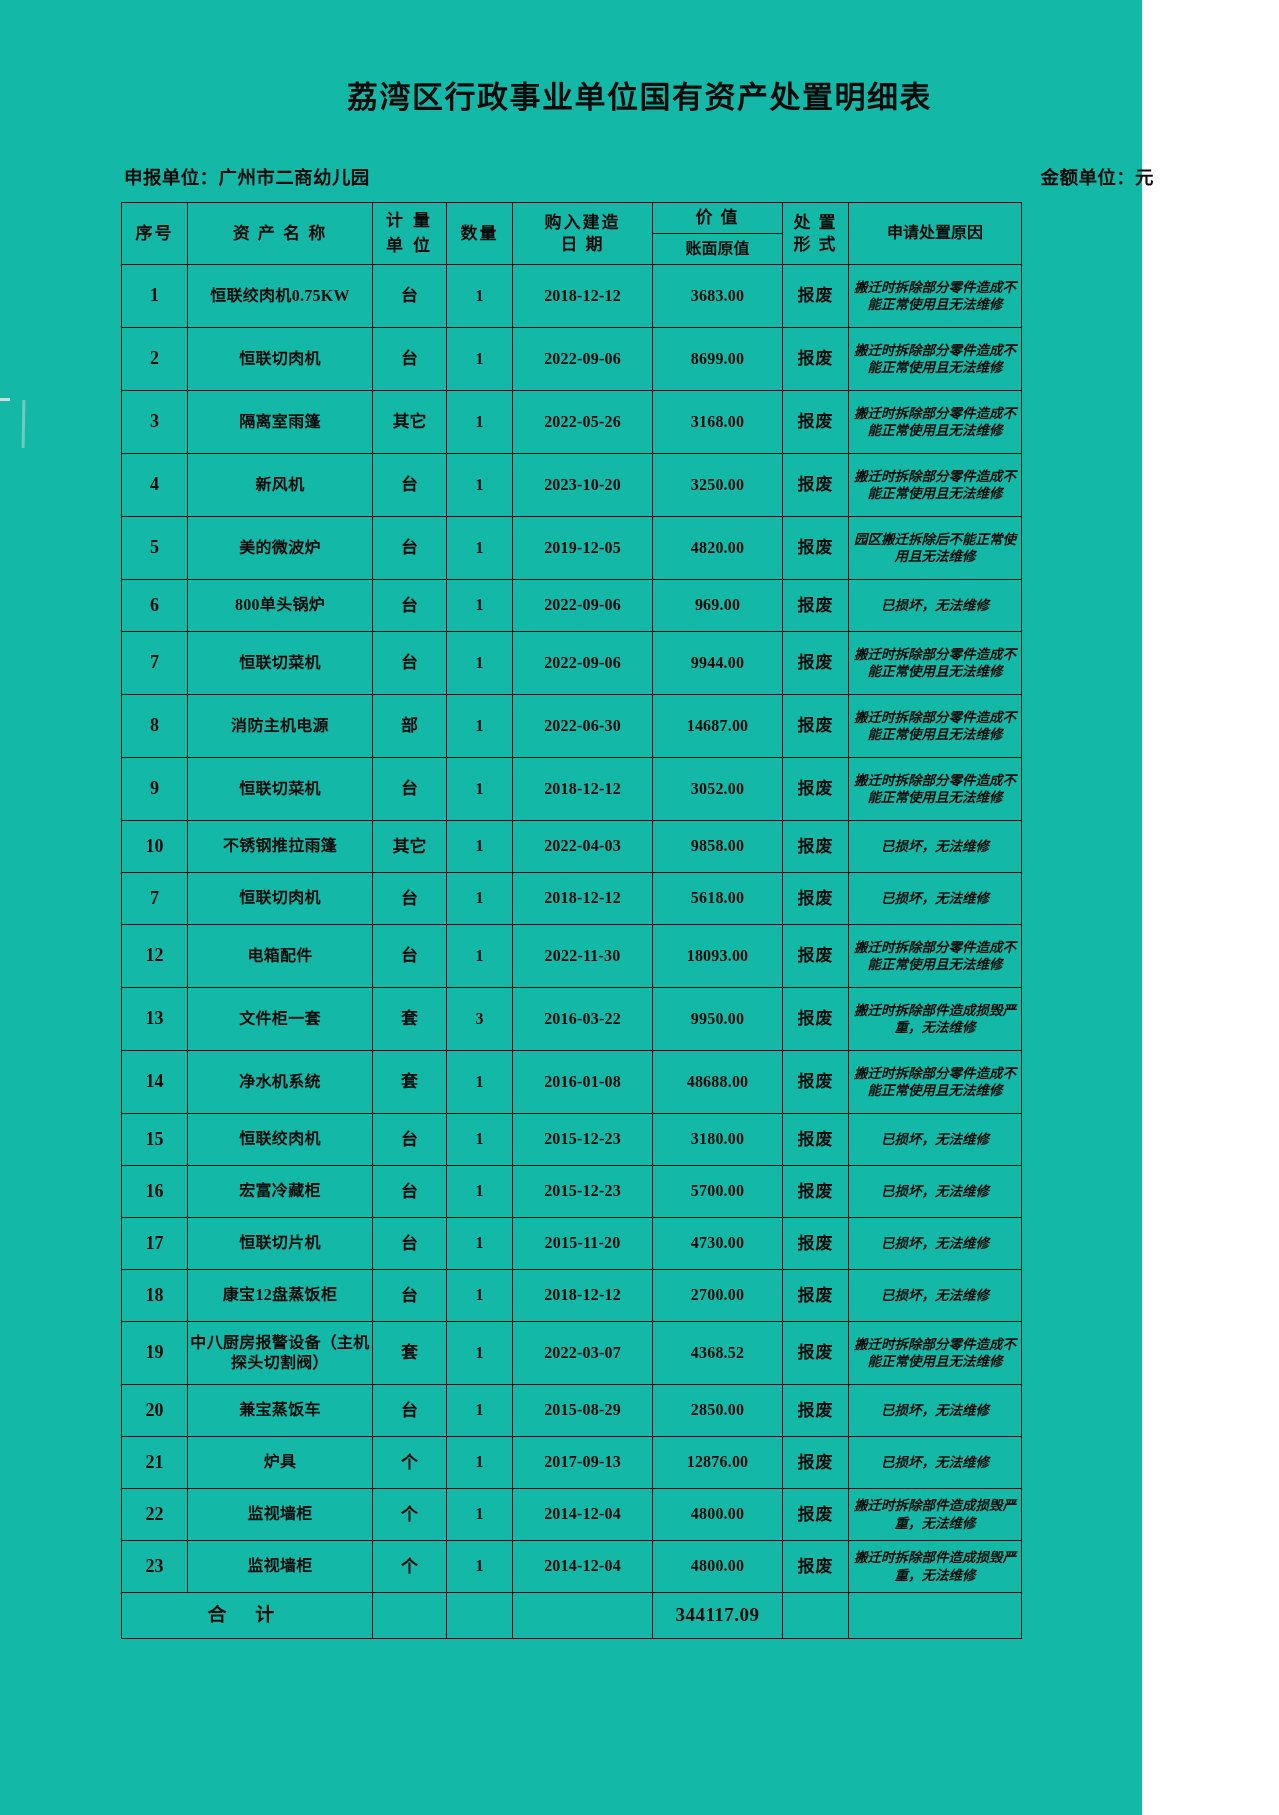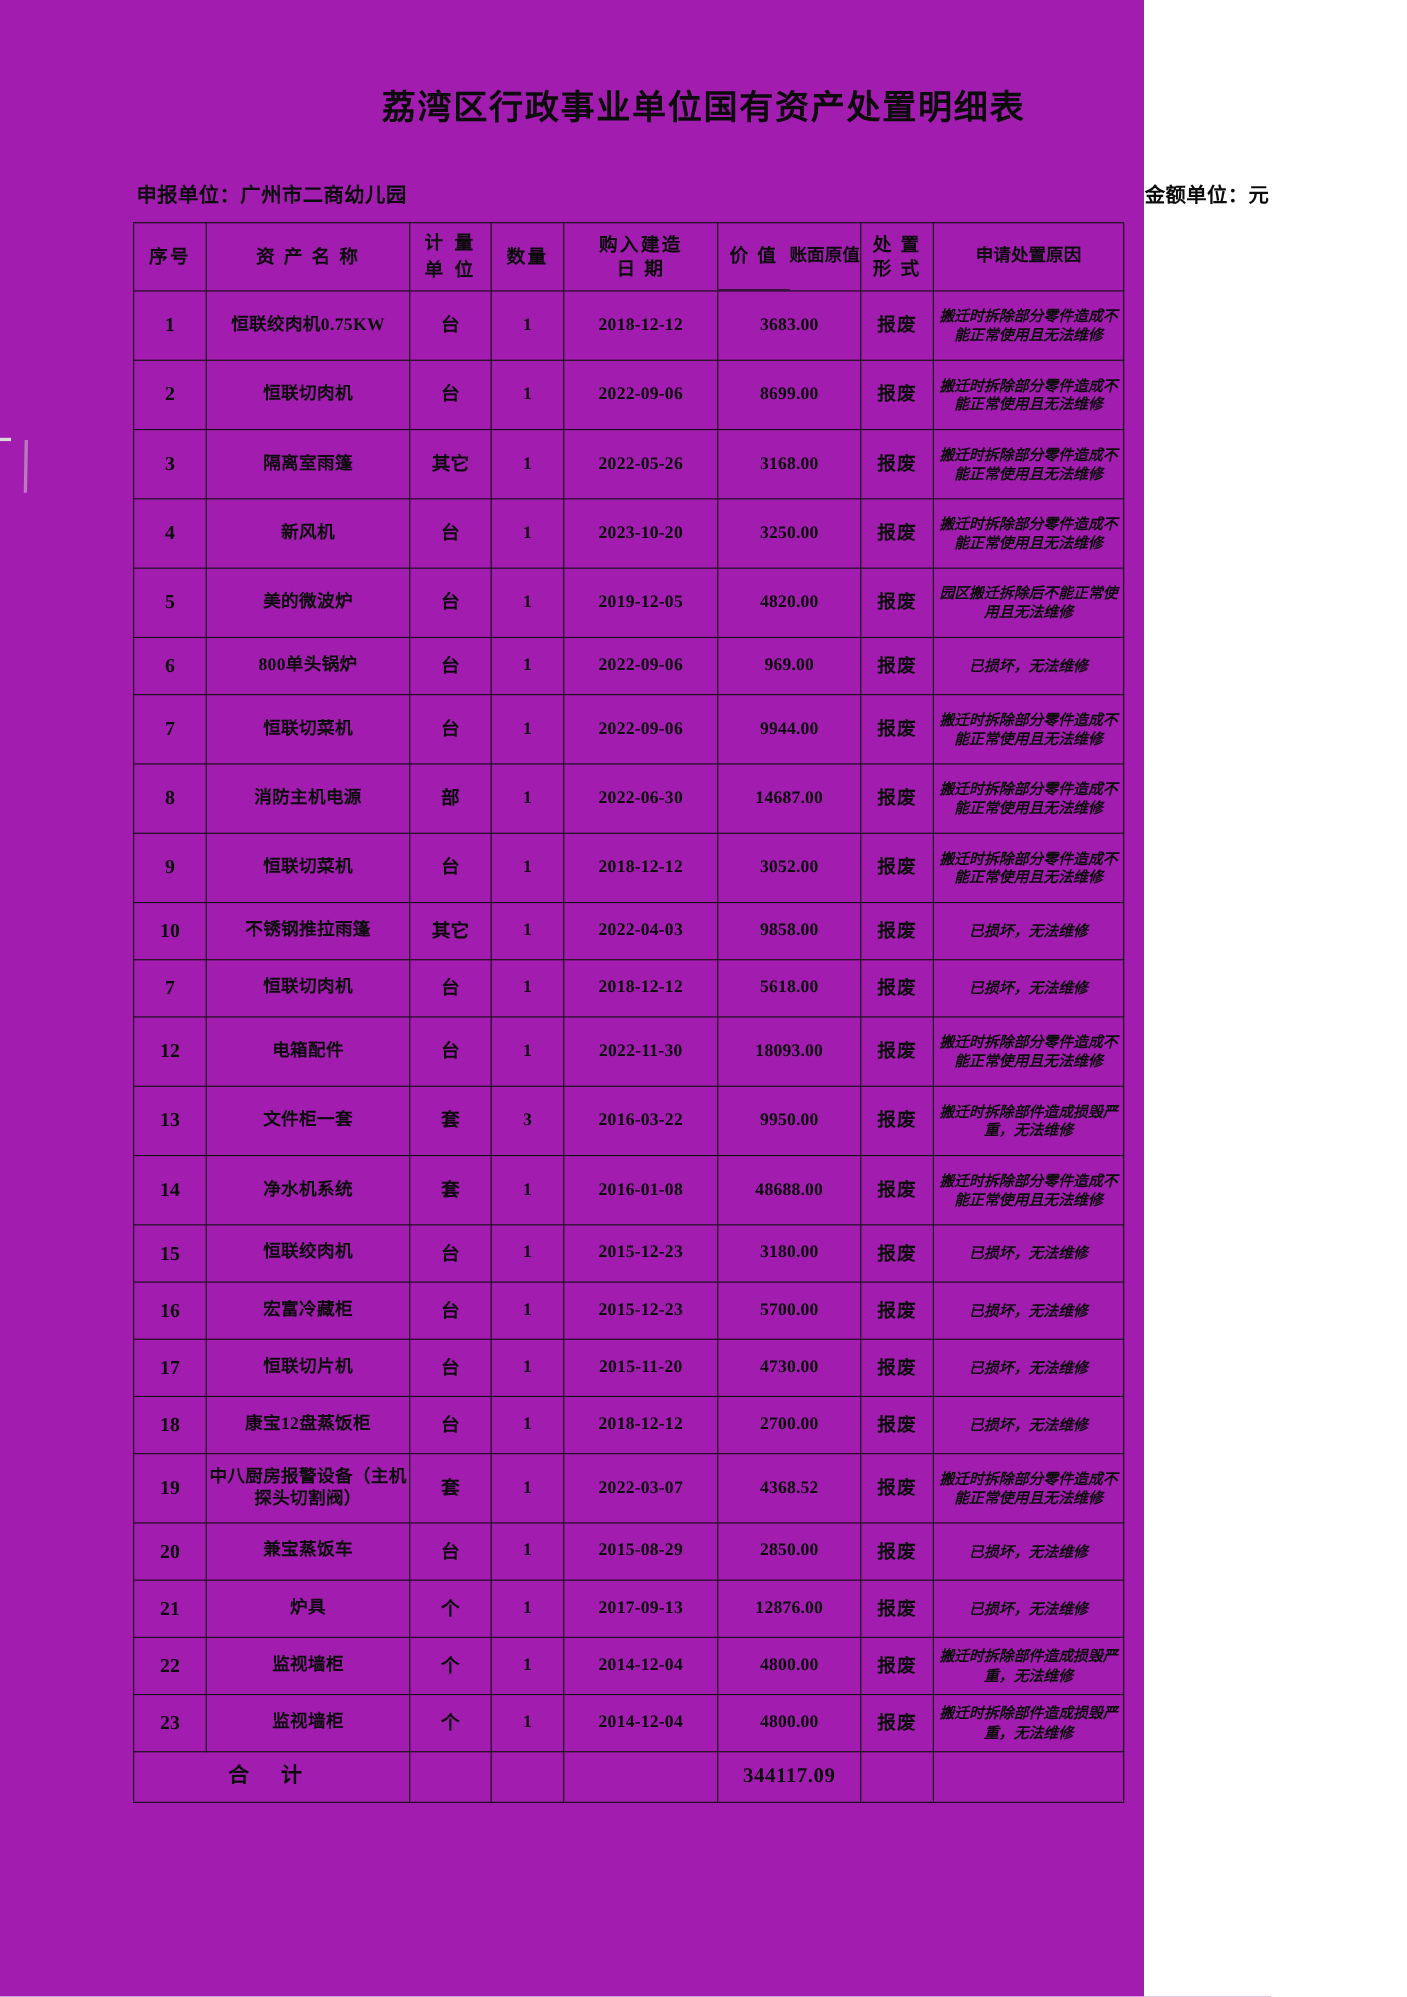--- a/index.html
+++ b/index.html
@@ -12,23 +12,23 @@
     width: 1279px;
     height: 1815px;
     font-family: "Liberation Serif", "DejaVu Serif", serif;
     color: #0b0b0b;
     position: relative;
     overflow: hidden;
   }
   .page {
     position: absolute;
     left: 0; top: 0;
-    width: 1040px;
+    width: 1142px;
     height: 1815px;
-    background: #a21caf;
+    background: #14b8a6;
   }
 
   
   .speck {
     position: absolute;
     background: #d8d8d8;
   }
   .speck.s1 { left: 0px;  top: 398px; width: 10px; height: 3px; }
   .speck.s2 { left: 22px; top: 400px; width: 3px;  height: 48px; transform: rotate(1deg); opacity: .5; }
 
@@ -73,21 +73,21 @@
     vertical-align: middle;
     padding: 0;
     line-height: 1.28;
     font-weight: bold;
   }
   table.sheet thead th {
     height: 62px;
     font-size: 17px;
     letter-spacing: 2px;
   }
-  .hdr-stack { display: flex; flex-direction: row; height: 100%; }
+  .hdr-stack { display: flex; flex-direction: column; height: 100%; }
   .hdr-stack > span {
     flex: 1 1 0;
     display: flex;
     align-items: center;
     justify-content: center;
   }
   .hdr-stack.split > span:first-child { border-bottom: 1.6px solid #101010; }
   .hdr-two-line { line-height: 1.42; letter-spacing: 3px; margin-top: 12px; }
 
   td.c-no      { font-size: 18px; }

